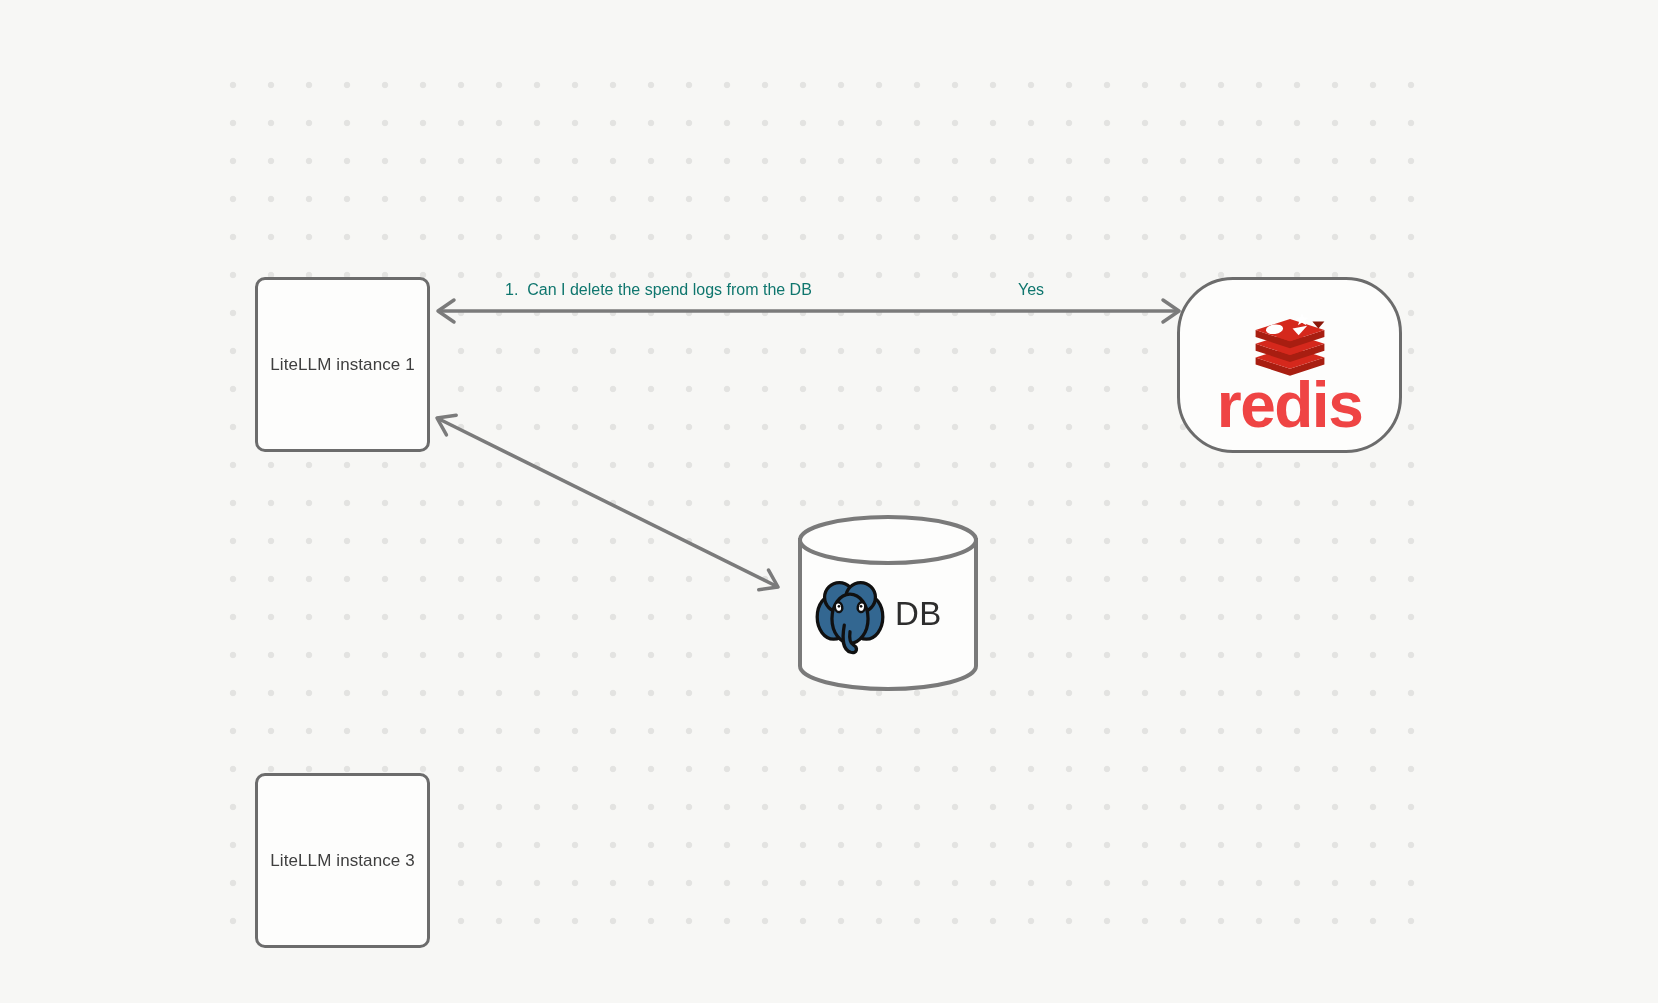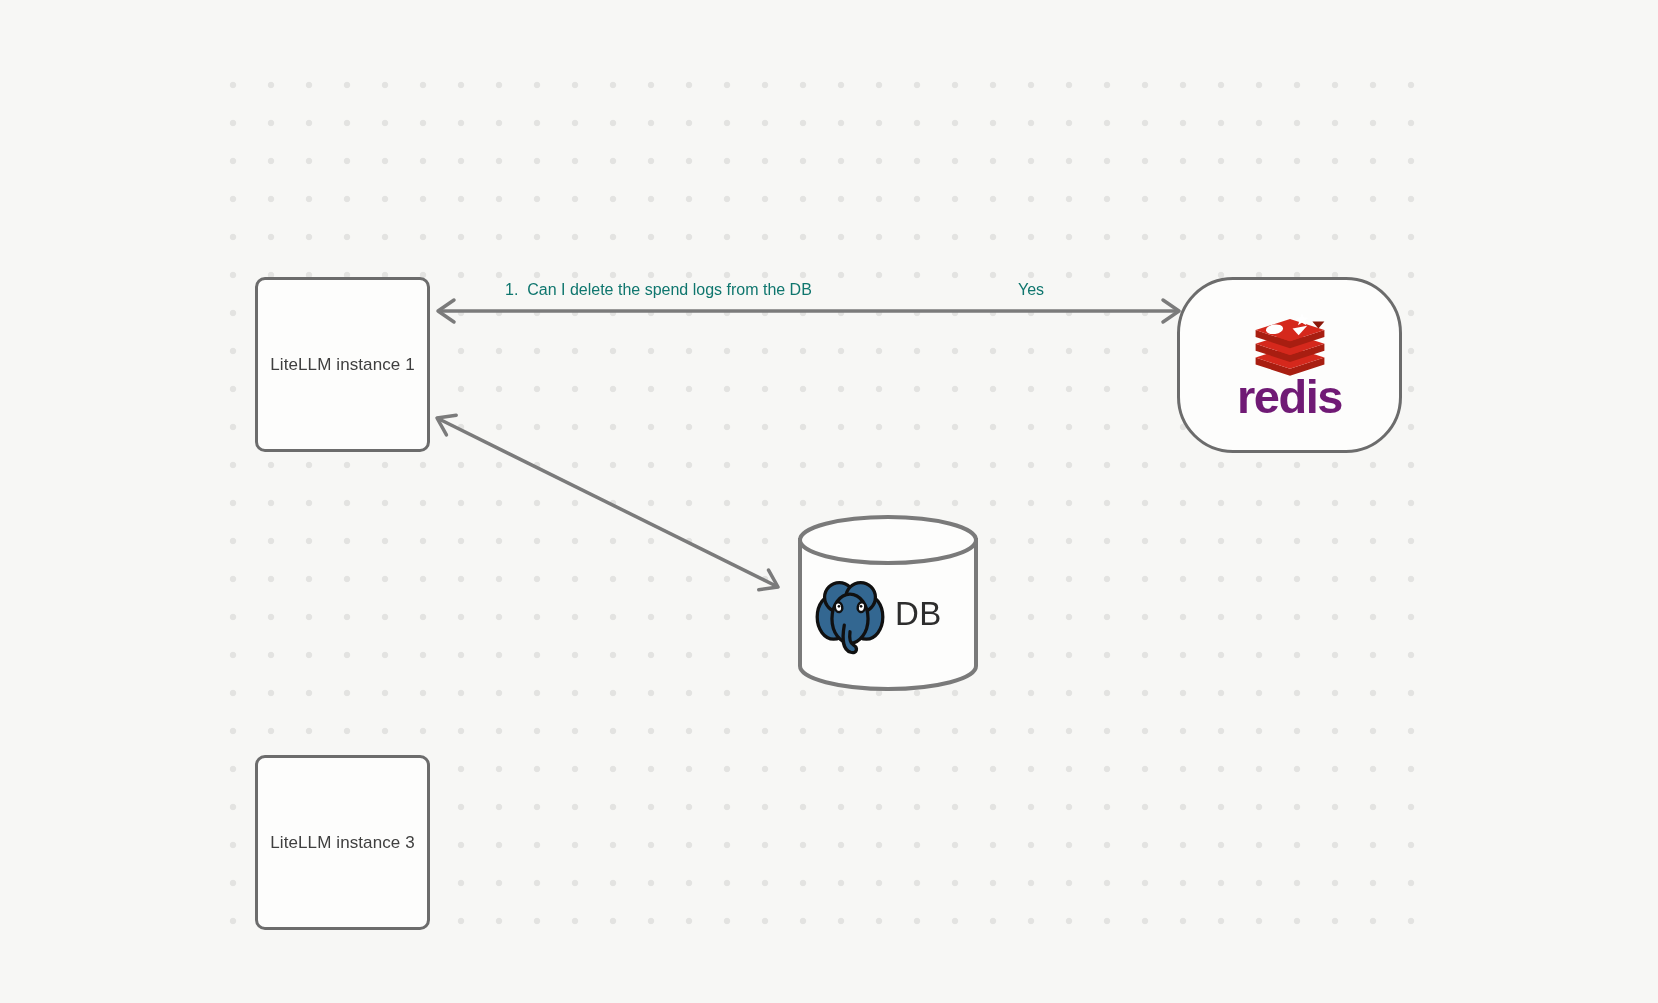--- a/index.html
+++ b/index.html
@@ -17,28 +17,28 @@
   }
   .arrow-layer{position:absolute;left:0;top:0;width:1658px;height:1003px;}
   .box{
     position:absolute;width:175px;height:175px;box-sizing:border-box;
     background:#fdfdfc;border:3px solid #6c6c6c;border-radius:10px;
     display:flex;align-items:center;justify-content:center;
   }
   .box .box-label{font-size:17px;color:#3f3f3f;letter-spacing:0.1px;}
   .box-1{left:255px;top:277px;}
   .box-2{left:255px;top:513px;}
-  .box-3{left:255px;top:755px;}
+  .box-3{left:255px;top:773px;}
   .redis-node{
     position:absolute;left:1177px;top:277px;width:225px;height:176px;box-sizing:border-box;
     background:#fdfdfc;border:3.5px solid #6c6c6c;border-radius:56px;
     display:flex;flex-direction:column;align-items:center;padding-top:28px;
   }
   .redis-word{
-    font-size:47px;font-weight:700;color:#701a75;line-height:1;
+    font-size:64px;font-weight:700;color:#ef4444;line-height:1;
     letter-spacing:-1.5px;margin-top:-5px;
   }
   .db-node{position:absolute;left:795px;top:514px;width:186px;height:180px;}
   .db-cyl{position:absolute;left:0;top:0;}
   .pg-elephant{position:absolute;left:14px;top:62px;}
   .db-text{
     position:absolute;left:100px;top:83px;
     font-size:33px;font-weight:500;color:#2d2d2d;line-height:1;letter-spacing:0.5px;
   }
   .edge-label{

